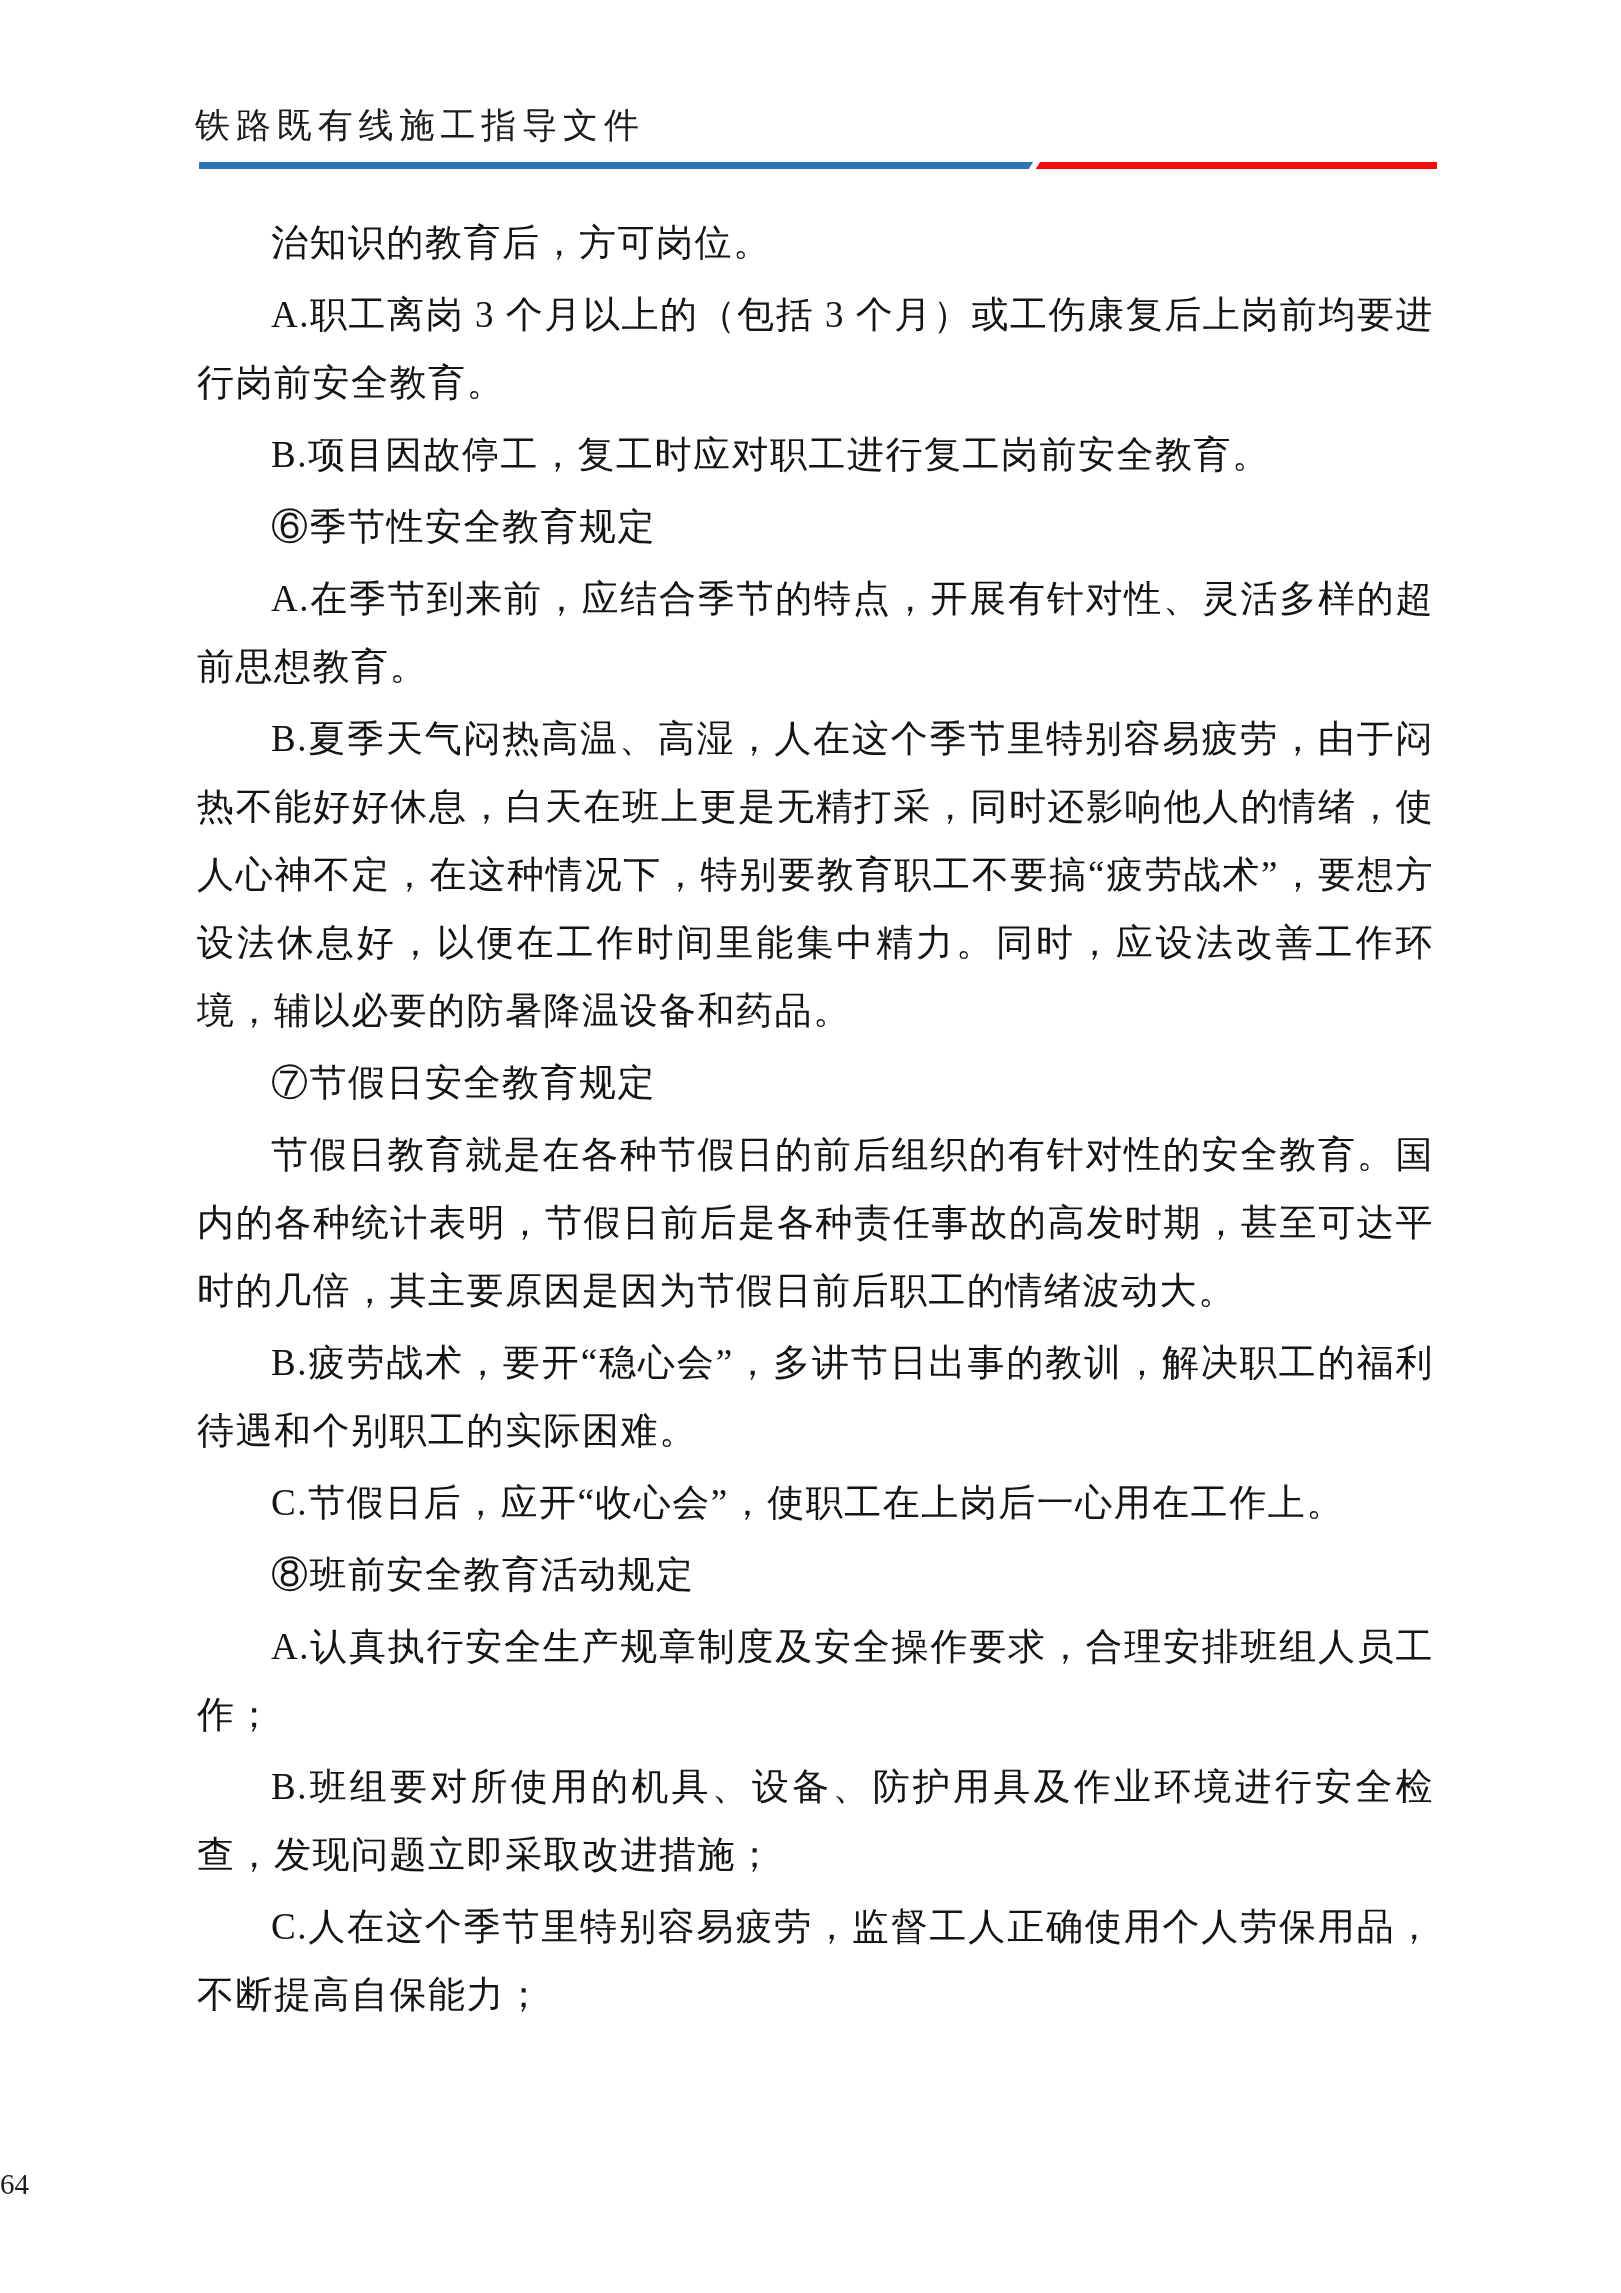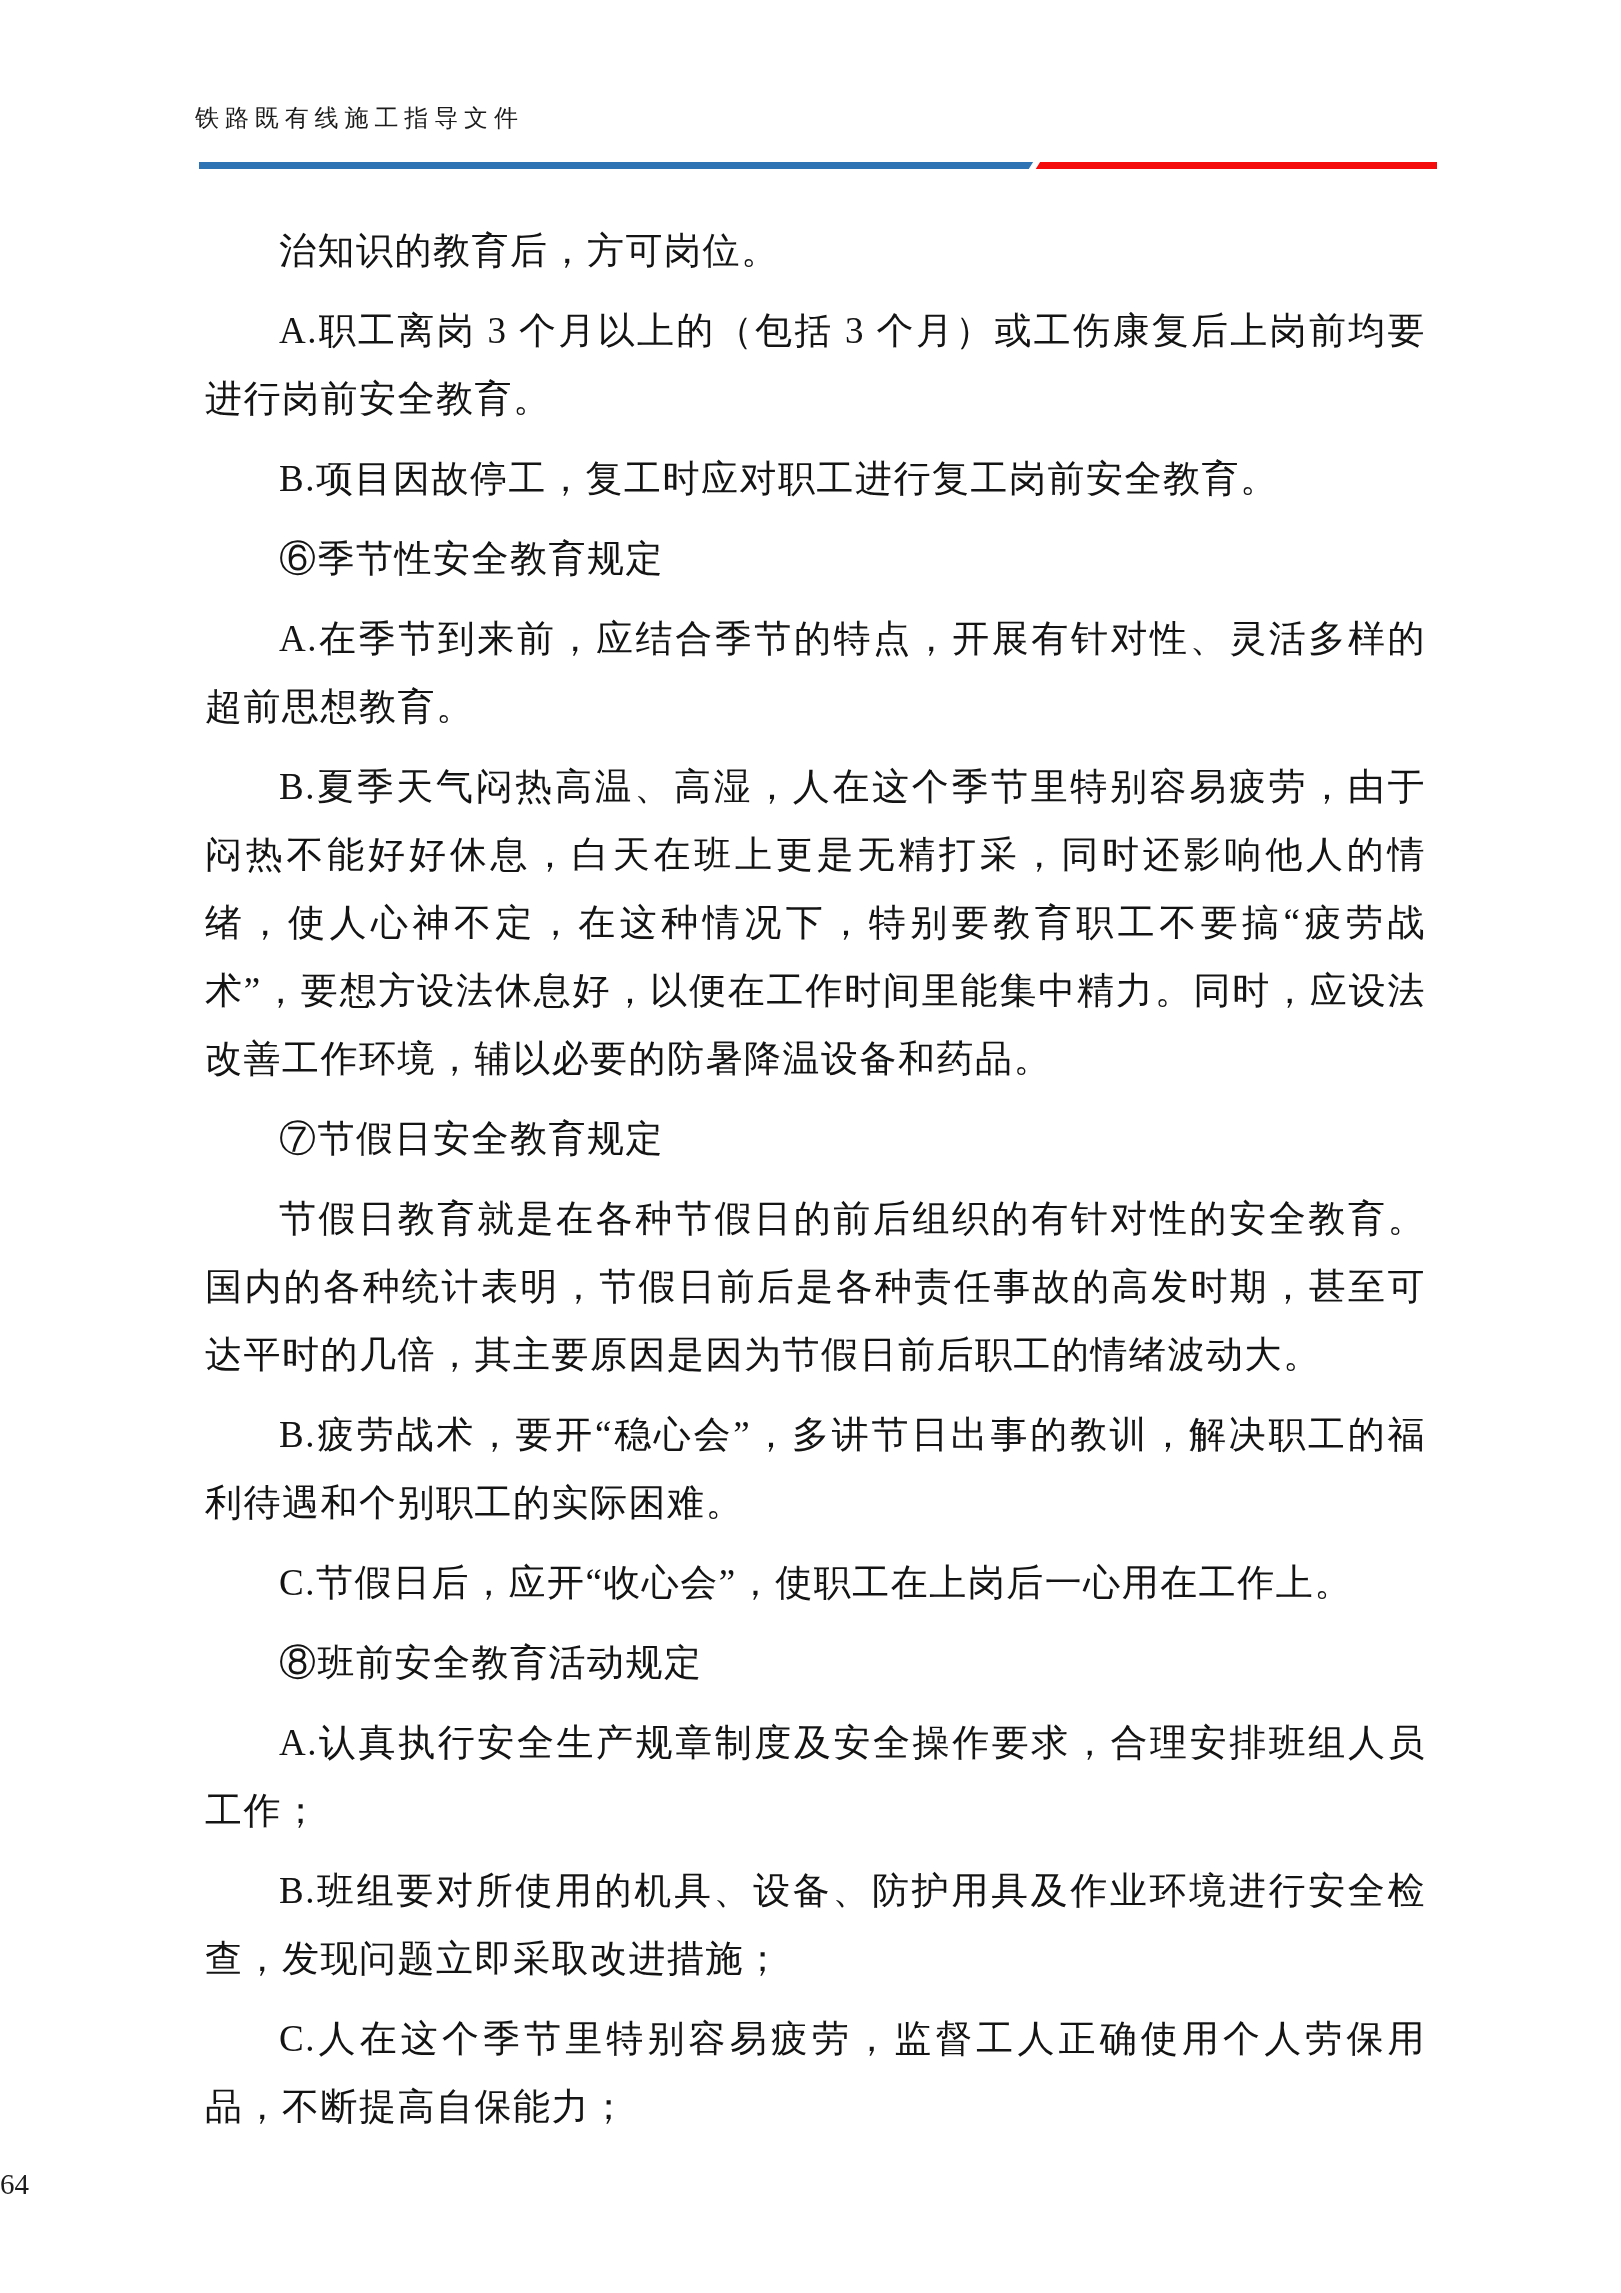--- a/index.html
+++ b/index.html
@@ -14,21 +14,21 @@
     background: #ffffff;
     overflow: hidden;
     font-family: "Liberation Serif", "DejaVu Serif", serif;
     color: #161616;
   }
   
   .header-title {
     position: absolute;
     left: 195px;
     top: 102px;
-    font-size: 24px;
+    font-size: 35px;
     letter-spacing: 5.9px;
     white-space: nowrap;
     color: #1c1c1c;
   }
   .header-divider {
     position: absolute;
     left: 199px;
     top: 162px;
     width: 1238px;
     height: 6.9px;
@@ -58,21 +58,21 @@
     top: 205px;
     width: 1245px;
     font-size: 37px;
     line-height: 68px;
     letter-spacing: 1.5px;
     text-align: justify;
     text-justify: inter-ideograph;
     color: #141414;
   }
   .content p {
-    margin: 12px;
+    margin: 4px;
     padding: 0;
     text-indent: 2em;
   }
   
   .page-number {
     position: absolute;
     left: 0;
     right: 0;
     top: 2168px;
     font-size: 29px;

